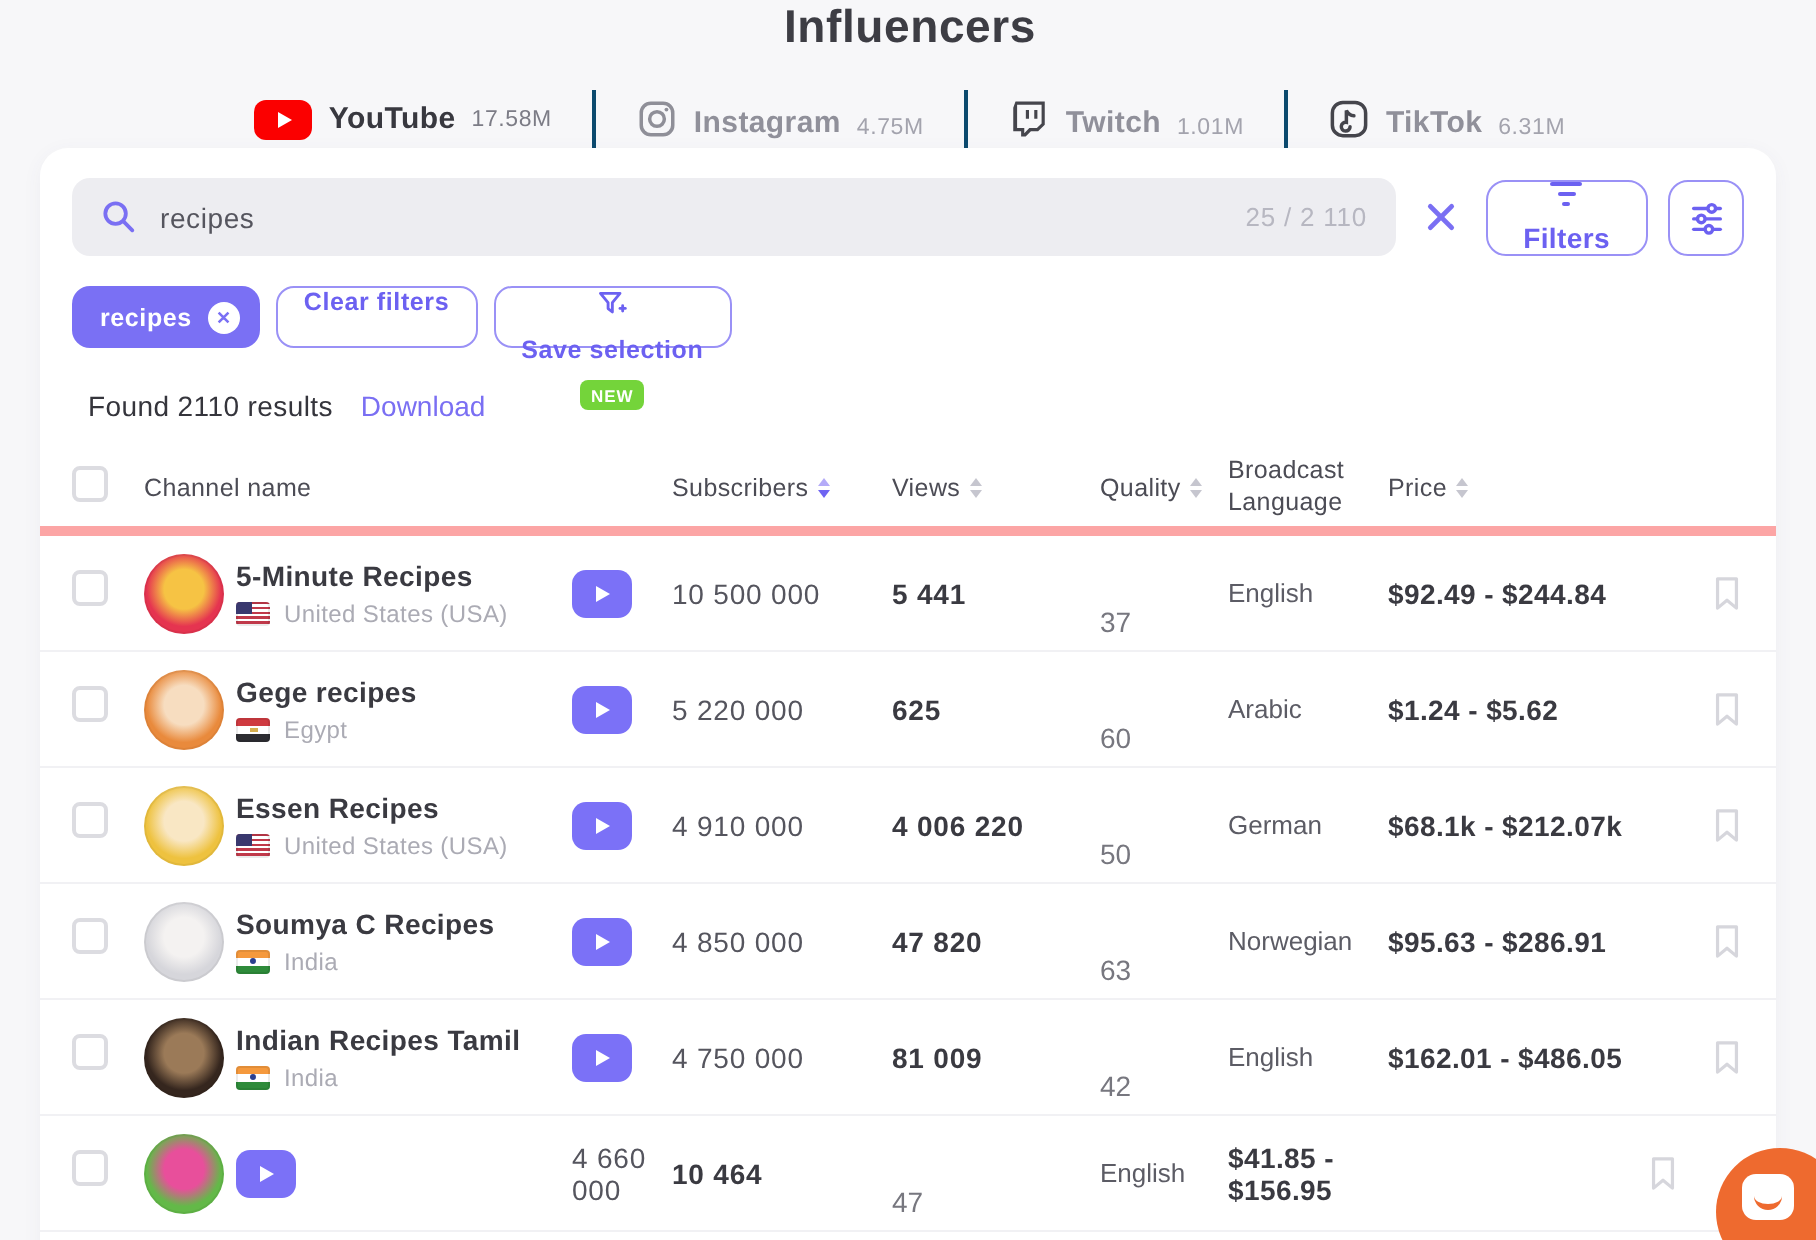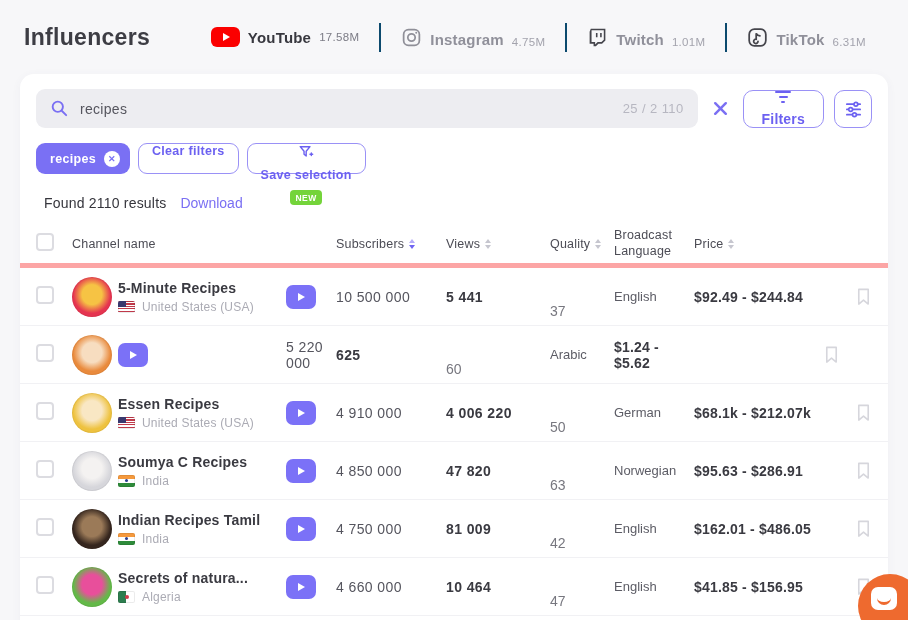--- a/index.html
+++ b/index.html
@@ -3,21 +3,21 @@
 <meta charset="utf-8">
 <style>
   * { margin:0; padding:0; box-sizing:border-box; }
   html,body { width:908px; height:620px; overflow:hidden; }
   body {
     font-family:"Liberation Sans", sans-serif;
     background:#f7f7f9; color:#3f3f46; position:relative;
   }
   
   .top-header { display:flex; align-items:center; justify-content:space-between;
-    height:74px; padding:0 22px 0 24px; }
+    height:74px; padding:0 22px 0 24px;flex-direction:column; }
   .page-title { font-size:23px; font-weight:700; color:#3d3d44; letter-spacing:.3px; }
   .ptabs { display:flex; align-items:stretch; }
   .ptab { display:flex; align-items:center; gap:8px; padding:4px 20px; cursor:pointer; }
   .ptab + .ptab { border-left:2px solid #0c4a6e;align-items:flex-end; }
   .ptab .plabel { font-size:15px; font-weight:600; color:#90909a; letter-spacing:.2px; }
   .ptab .pcount { font-size:11.5px; color:#a3a3ad; letter-spacing:.3px; }
   .ptab.active .plabel { color:#38383f; }
   .ptab.active .pcount { color:#7c7c86; }
   .yt-badge { width:29px; height:20px; background:#fb0000; border-radius:6px;
     display:flex; align-items:center; justify-content:center; }
@@ -290,20 +290,27 @@
             </svg>
           </button>
         </div>
       </div>
 
       <div class="row-grid trow">
         <div><span class="checkbox"></span></div>
         <div>
           <div class="avatar" style="background: radial-gradient(circle at 50% 44%, rgb(247, 221, 192) 0%, rgb(247, 221, 192) 33%, rgb(233, 138, 60) 62%);"></div>
         </div>
+        <div class="name-block">
+          <div class="ch-name">Gege recipes</div>
+          <div class="ch-country">
+            <span class="flag" data-flag="eg"></span>
+            <span class="country-label">Egypt</span>
+          </div>
+        </div>
         <div>
           <button class="play-btn">
             <span class="tri"></span>
           </button>
         </div>
         <div class="cell-subs">5 220 000</div>
         <div class="cell-views">625</div>
         <div class="cell-quality">60</div>
         <div class="cell-lang">Arabic</div>
         <div class="cell-price">$1.24 - $5.62</div>
@@ -407,27 +414,20 @@
             </svg>
           </button>
         </div>
       </div>
 
       <div class="row-grid trow">
         <div><span class="checkbox"></span></div>
         <div>
           <div class="avatar" style="background: radial-gradient(circle at 50% 44%, rgb(232, 79, 155) 0%, rgb(232, 79, 155) 33%, rgb(99, 185, 72) 62%);"></div>
         </div>
-        <div class="name-block">
-          <div class="ch-name">Secrets of natura...</div>
-          <div class="ch-country">
-            <span class="flag" data-flag="dz"></span>
-            <span class="country-label">Algeria</span>
-          </div>
-        </div>
         <div>
           <button class="play-btn">
             <span class="tri"></span>
           </button>
         </div>
         <div class="cell-subs">4 660 000</div>
         <div class="cell-views">10 464</div>
         <div class="cell-quality">47</div>
         <div class="cell-lang">English</div>
         <div class="cell-price">$41.85 - $156.95</div>

